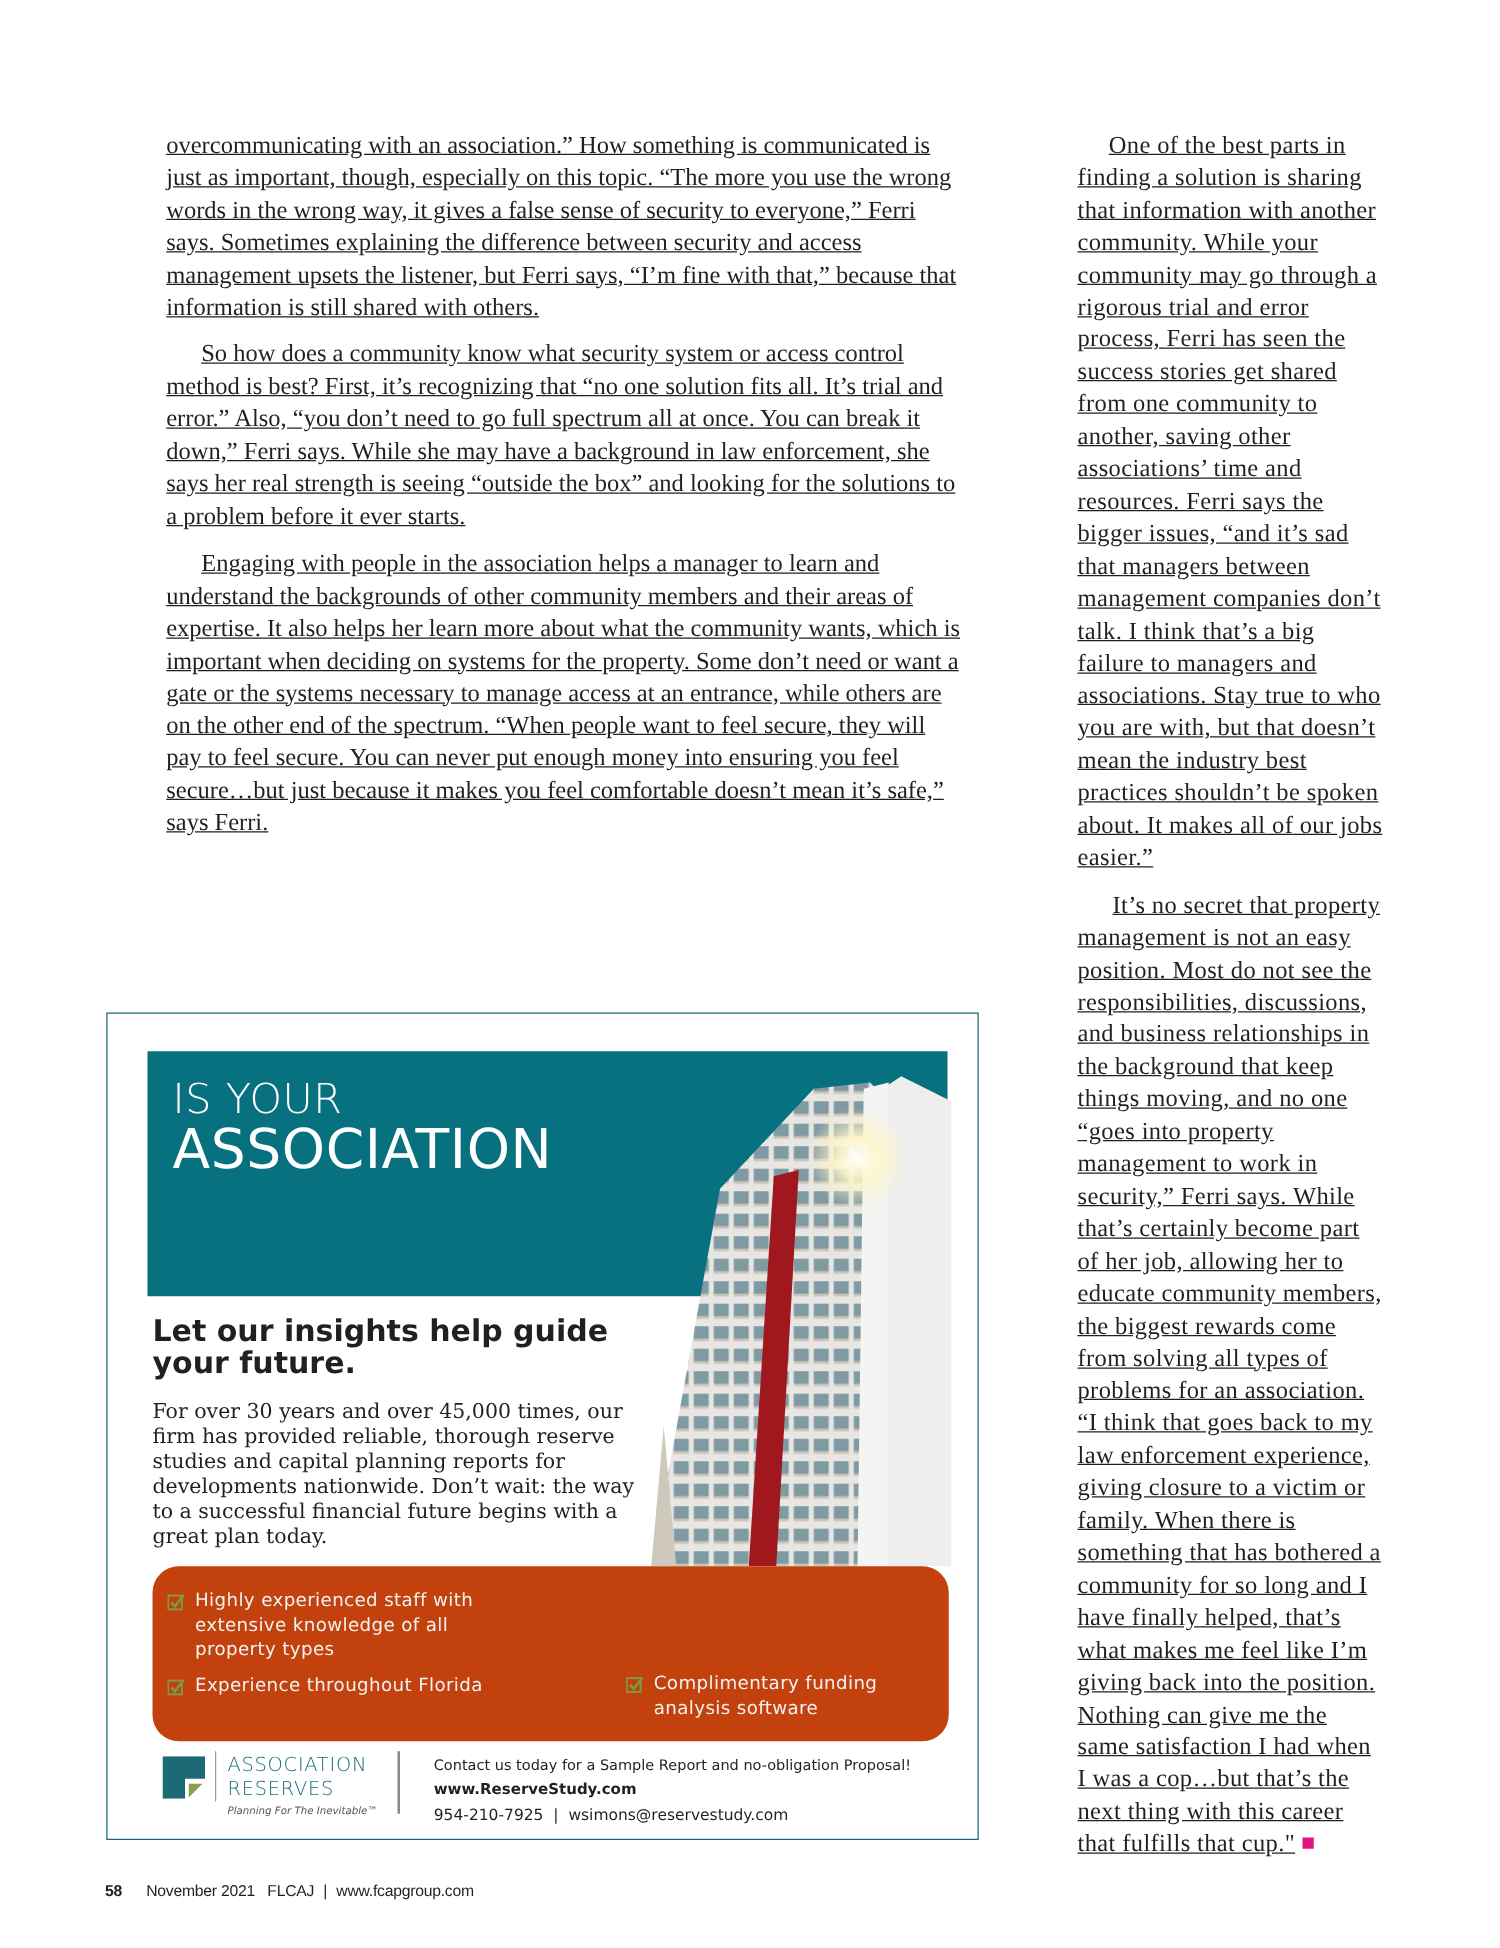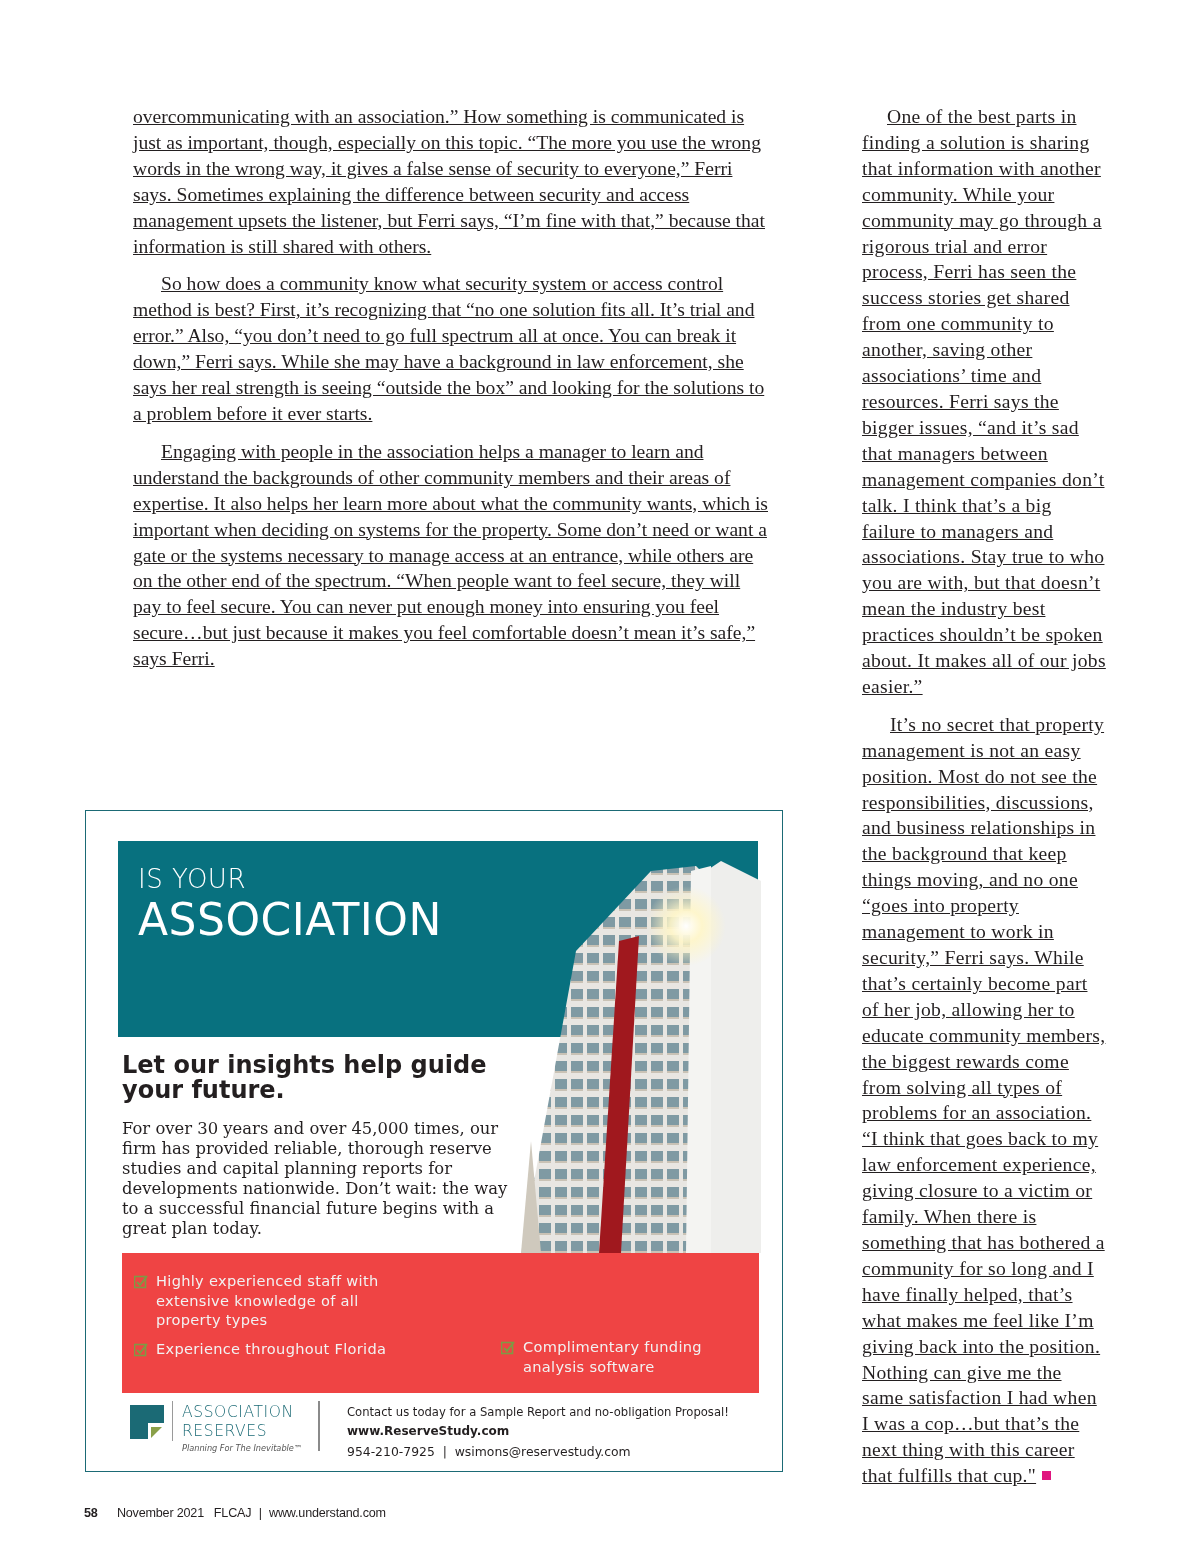--- a/index.html
+++ b/index.html
@@ -22,40 +22,40 @@
 
   
   .ad {
     position: absolute; left: 85px; top: 810px; width: 698px; height: 662px;
     border: 1.5px solid #1b6a75; box-sizing: border-box; background: #fff; overflow: hidden;
   }
   .ad-banner {
     position: absolute; left: 32px; top: 30px; width: 640px; height: 196px; background: #08717f;
   }
   .ad-headline { position: absolute; left: 20px; top: 20px; color: #fff; font-family: "DejaVu Sans", sans-serif; }
-  .ad-headline .l1 { font-size: 26px; line-height: 36px; letter-spacing: 0.5px; font-weight: 300; }
+  .ad-headline .l1 { font-size: 33px; line-height: 36px; letter-spacing: 0.5px; font-weight: 300; }
   .ad-headline .l2 { font-size: 44px; line-height: 46px; letter-spacing: 0.5px; }
   .ad-headline .l3 { font-size: 44px; line-height: 46px; letter-spacing: 0.5px; }
   .ad-headline .l4 { font-size: 31px; line-height: 34px; letter-spacing: 0.5px; }
 
   .ad-building {
     position: absolute; left: 435px; top: 30px; width: 240px; height: 412px;
   }
 
   .ad-sub {
     position: absolute; left: 36px; top: 242px; width: 400px;
     font-family: "DejaVu Sans", sans-serif; font-weight: bold; font-size: 24px; line-height: 25px; color: #231f20;
   }
   .ad-body {
     position: absolute; left: 36px; top: 308px; width: 400px;
     font-family: "DejaVu Serif", serif; font-size: 16.4px; line-height: 20px; color: #231f20;
   }
 
   .ad-features {
-    position: absolute; left: 36px; top: 442px; width: 637px; height: 140px; background: #ef4444;
+    position: absolute; left: 36px; top: 442px; width: 637px; height: 140px; background: #c2410c; border-radius: 21px;
   }
   .feat { position: absolute; color: #f2f2f2; font-family: "DejaVu Sans", sans-serif; font-size: 14.6px; line-height: 19.5px; letter-spacing: 0.3px; }
   .feat .check { position: absolute; left: -22px; top: 4px; width: 14px; height: 14px; }
   .feat-1 { left: 34px; top: 18px; width: 260px; }
   .feat-2 { left: 34px; top: 86px; width: 260px; }
   .feat-3 { left: 401px; top: 16px; width: 230px; }
   .feat-4 { left: 401px; top: 84px; width: 230px; }
 
   .ad-footer { position: absolute; left: 36px; top: 582px; width: 637px; height: 78px; }
   .logo-mark { position: absolute; left: 8px; top: 12px; width: 34px; height: 34px; }
@@ -163,14 +163,14 @@
       <div class="c3" style="white-space: pre;">954-210-7925  |  wsimons@reservestudy.com</div>
     </div>
   </div>
 </div>
 
 <div class="folio">
   <span class="pg">58</span>
   <span>November 2021</span>&nbsp;&nbsp;
   <span>FLCAJ</span>
   <span class="sep">|</span>
-  <span>www.understand.com</span>
+  <span>www.fcapgroup.com</span>
 </div>
 
 </body></html>

